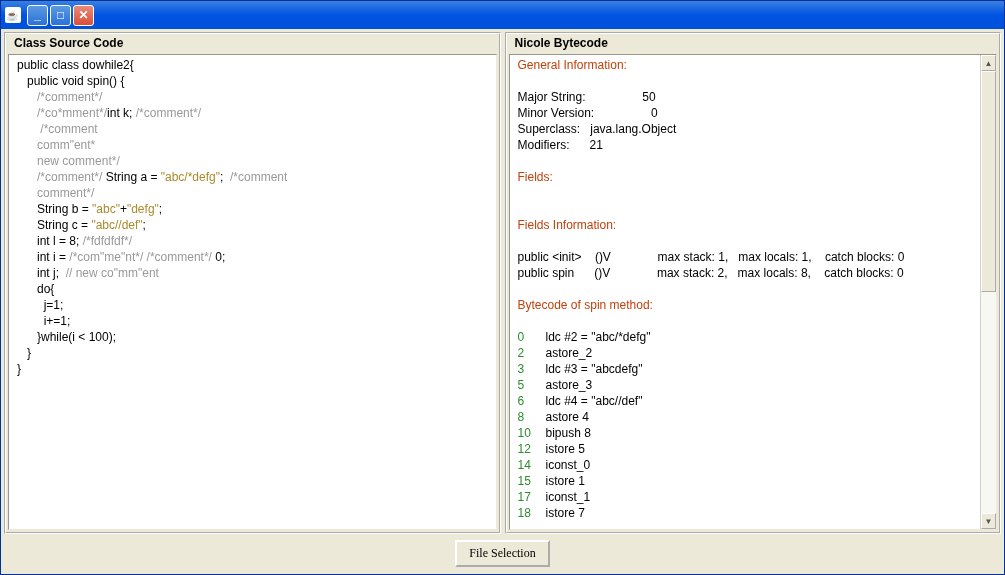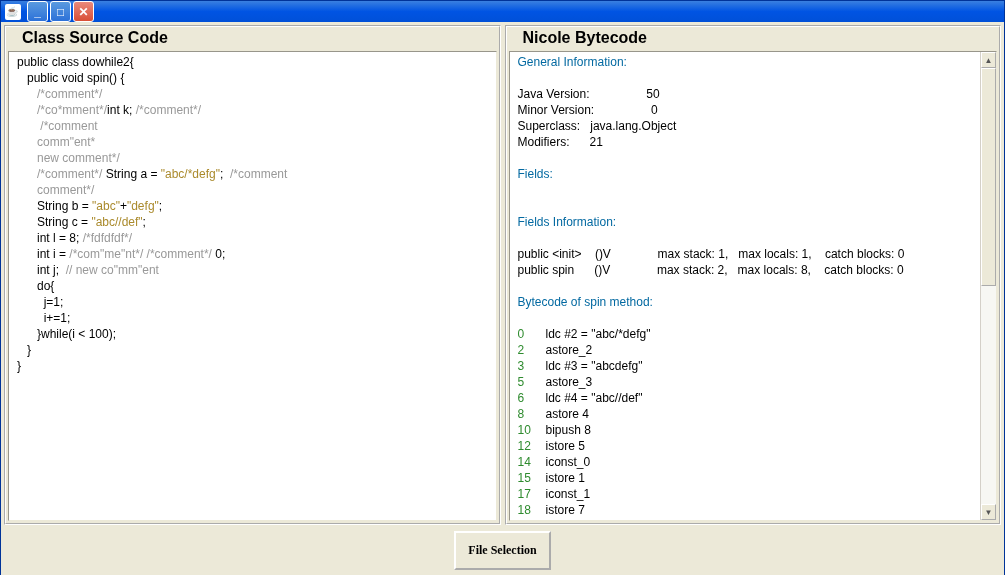--- a/index.html
+++ b/index.html
@@ -8,29 +8,29 @@
 .titlebar { height: 28px; background: linear-gradient(to bottom, #3a80e0 0%, #0054e3 50%, #0050d8 100%); display: flex; align-items: center; padding: 0 4px; color: #fff; font-weight: bold; font-size: 13px; }
 .java-icon { width: 16px; height: 16px; margin-right: 6px; background: #fff; border-radius: 2px; display: inline-flex; align-items: center; justify-content: center; font-size: 10px; color: #e76f00; font-weight: bold; }
 .titlebar-text { flex: 1; text-shadow: 1px 1px 1px rgba(0,0,0,0.3); }
 .win-controls { display: flex; gap: 2px; }
 .win-btn { width: 21px; height: 21px; border: 1px solid #fff; border-radius: 3px; display: flex; align-items: center; justify-content: center; font-family: Arial; font-weight: bold; cursor: pointer; color: #fff; font-size: 12px; }
 .win-btn.min, .win-btn.max { background: linear-gradient(to bottom, #5a9adf, #2c71d8); }
 .win-btn.close { background: linear-gradient(to bottom, #e9897b, #d94f37); }
 .client { flex: 1; background: #ece9d8; padding: 3px; display: flex; flex-direction: column; }
 .panels { flex: 1; display: flex; gap: 4px; min-height: 0; }
 .panel { flex: 1; border: 2px groove #fff; display: flex; flex-direction: column; min-width: 0; }
-.panel-title { font-weight: bold; font-size: 16px; padding: 2px 16px; color: #000; }
+.panel-title { font-weight: bold; font-size: 12px; padding: 2px 8px; color: #000; }
 .panel-body { flex: 1; background: #fff; border: 1px inset #ece9d8; margin: 2px; overflow: auto; position: relative; }
 .code { padding: 2px 8px; font-family: Tahoma, sans-serif; font-size: 12px; line-height: 16px; white-space: pre; color: #000; }
 .gray { color: #999; }
 .brown { color: #aa8a2c; }
-.maroon { color: #0369a1; }
+.maroon { color: #c2410c; }
 .n { color: #2e8b2e; display: inline-block; width: 28px; }
 .footer { padding: 6px 0 4px 0; display: flex; justify-content: center; }
-.button { background: #ece9d8; border: 2px outset #fff; padding: 10px 12px; font-size: 12px; font-weight: bold; font-family: Tahoma; cursor: pointer; }
+.button { background: #ece9d8; border: 2px outset #fff; padding: 4px 12px; font-size: 12px; font-weight: normal; font-family: Tahoma; cursor: pointer; }
 .scrollbar-v { position: absolute; right: 0; top: 0; width: 16px; height: 100%; background: #f0f0f0; border-left: 1px solid #d4d0c8; display: flex; flex-direction: column; }
 .sb-btn { height: 16px; background: #ece9d8; border: 1px outset #fff; display: flex; align-items: center; justify-content: center; font-size: 8px; color: #555; cursor: pointer; }
 .sb-track { flex: 1; background: #f7f7f3; position: relative; }
 .sb-thumb { position: absolute; top: 0; left: 0; right: 0; height: 50%; background: #ece9d8; border: 1px outset #fff; cursor: pointer; }
 </style>
 </head>
 <body>
 
 <div class="window">
   <div class="titlebar">
@@ -66,21 +66,21 @@
 <span>      }while(i &lt; 100);</span>
 <span>   }</span>
 <span>}</span></div>
         </div>
       </div>
       <div class="panel">
         <div class="panel-title">Nicole Bytecode</div>
         <div class="panel-body">
 <div class="code"><span class="maroon">General Information:</span>
 
-<span>Java Version:</span>                 <span>50</span>
+<span>Major String:</span>                 <span>50</span>
 <span>Minor Version:</span>                 <span>0</span>
 <span>Superclass:</span>   <span>java.lang.Object</span>
 <span>Modifiers:</span>      <span>21</span>
 
 <span class="maroon">Fields:</span>
 
 
 <span class="maroon">Fields Information:</span>
 
 <span>public &lt;init&gt;    ()V</span>              <span>max stack: 1,   max locals: 1,    catch blocks: 0</span>

